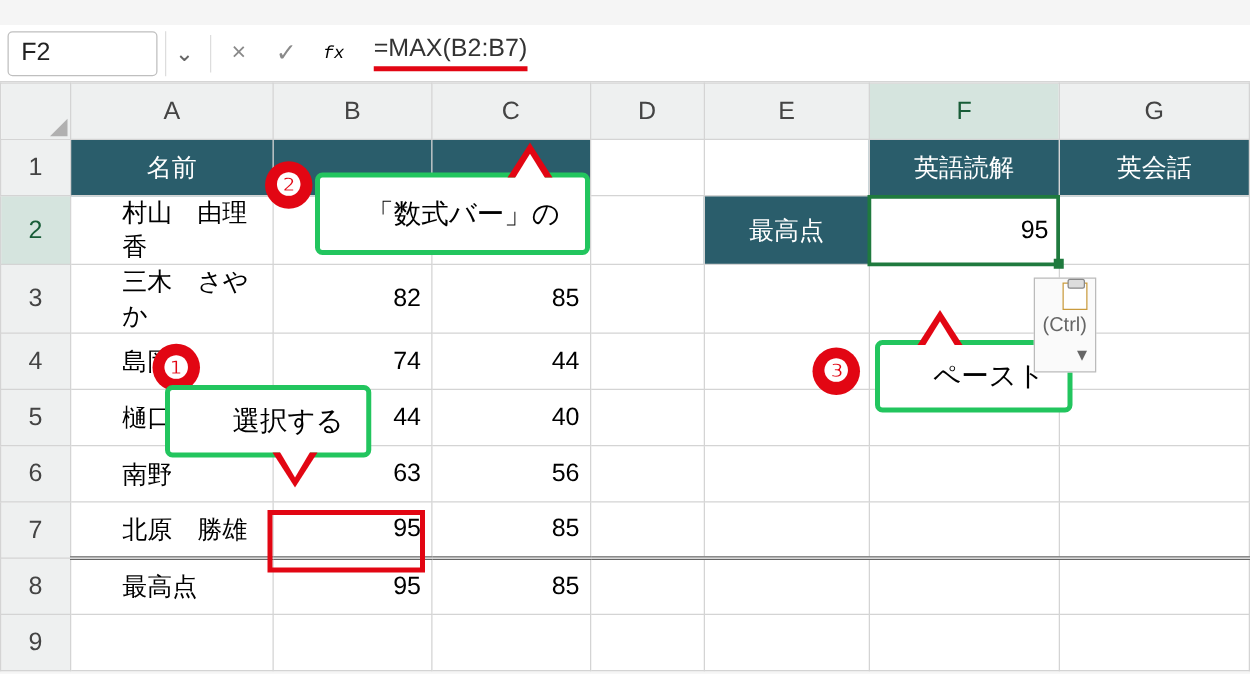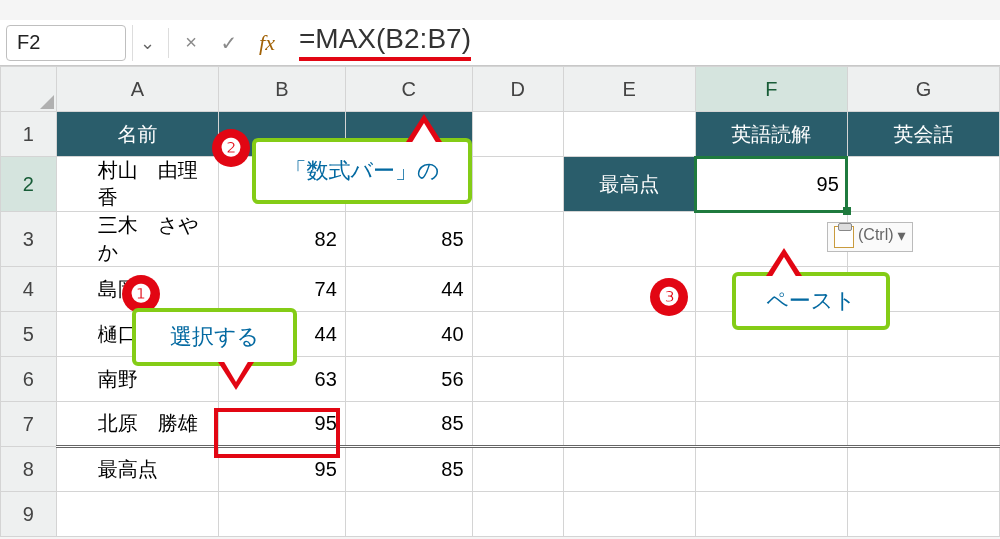--- a/index.html
+++ b/index.html
@@ -45,28 +45,28 @@
     font-size: 18px;
     border-left: 1px solid #ddd;
   }
   .fb-divider { width: 1px; height: 30px; background: #ddd; }
   .fb-btn {
     width: 32px; height: 32px;
     display: flex; align-items: center; justify-content: center;
     color: #8a8a8a; font-size: 20px;
     cursor: pointer;
   }
-  .fb-btn.fx { font-style: italic; font-family: Liberation Serif, serif; color: #a16207; font-size: 22px; }
+  .fb-btn.fx { font-style: italic; font-family: Liberation Mono, monospace; color: #000000; font-size: 14px; }
   .formula-input {
     flex: 1;
     height: 36px;
     display: flex;
-    align-items: flex-end;
+    align-items: center;
     padding: 0 10px;
-    font-size: 28px;
+    font-size: 20px;
     color: #333;
   }
   .formula-underline {
     border-bottom: 4px solid #e20613;
     padding-bottom: 2px;
   }
   
   .grid {
     position: relative;
     background: #fff;
@@ -134,26 +134,26 @@
   
   .red-box {
     position: absolute;
     border: 4px solid #e20613;
     pointer-events: none;
   }
   
   .callout {
     position: absolute;
     background: #fff;
-    border: 4px solid #84cc16;
+    border: 4px solid #22c55e;
     border-radius: 6px;
     padding: 10px 18px;
     font-size: 22px;
-    text-align: center;
-    color: #0369a1;
+    text-align: right;
+    color: #000000;
   }
   .callout .tail {
     position: absolute;
     width: 0; height: 0;
     border-style: solid;
   }
   .badge {
     position: absolute;
     width: 38px; height: 38px;
     background: #e20613;
@@ -161,27 +161,28 @@
     border-radius: 50%;
     display: flex;
     align-items: center;
     justify-content: center;
     font-size: 24px;
     font-weight: bold;
   }
   .paste-opts {
     position: absolute;
     display: flex;
-    align-items: flex-start;
+    align-items: flex-end;
     border: 1px solid #bbb;
     background: #fafafa;
     padding: 3px 6px;
     font-size: 16px;
     color: #666;
     gap: 4px;
+    flex-direction: column;
   }
   .paste-icon {
     width: 20px; height: 22px;
     border: 1px solid #c99b3e;
     background: #fff;
     position: relative;
   }
   .paste-icon::before {
     content: "";
     position: absolute;
@@ -339,21 +340,21 @@
 <div class="badge" style="left:212px; top:129px;">❷</div>
 
 <div class="callout" style="left:252px; top:138px; width:220px; padding:14px 20px;">
   <div>「数式バー」の</div>
   <div class="tail" style="left:150px; top:-28px; border-width:0 18px 28px 18px; border-color:transparent transparent #e20613 transparent;"></div>
   <div class="tail" style="left:155px; top:-19px; border-width:0 13px 21px 13px; border-color:transparent transparent #fff transparent;"></div>
 </div>
 
 <div class="badge" style="left:650px; top:278px;">❸</div>
 
-<div class="callout" style="left:732px; top:272px; width:158px;">
+<div class="callout" style="left:700px; top:272px; width:158px;">
   <span>ペースト</span>
   <div class="tail" style="left:30px; top:-28px; border-width:0 18px 28px 18px; border-color:transparent transparent #e20613 transparent;"></div>
   <div class="tail" style="left:35px; top:-19px; border-width:0 13px 21px 13px; border-color:transparent transparent #fff transparent;"></div>
 </div>
 
 <div class="paste-opts" style="left:827px; top:222px;">
   <div class="paste-icon"></div>
   <span>(Ctrl)</span>
   <span>▾</span>
 </div>

